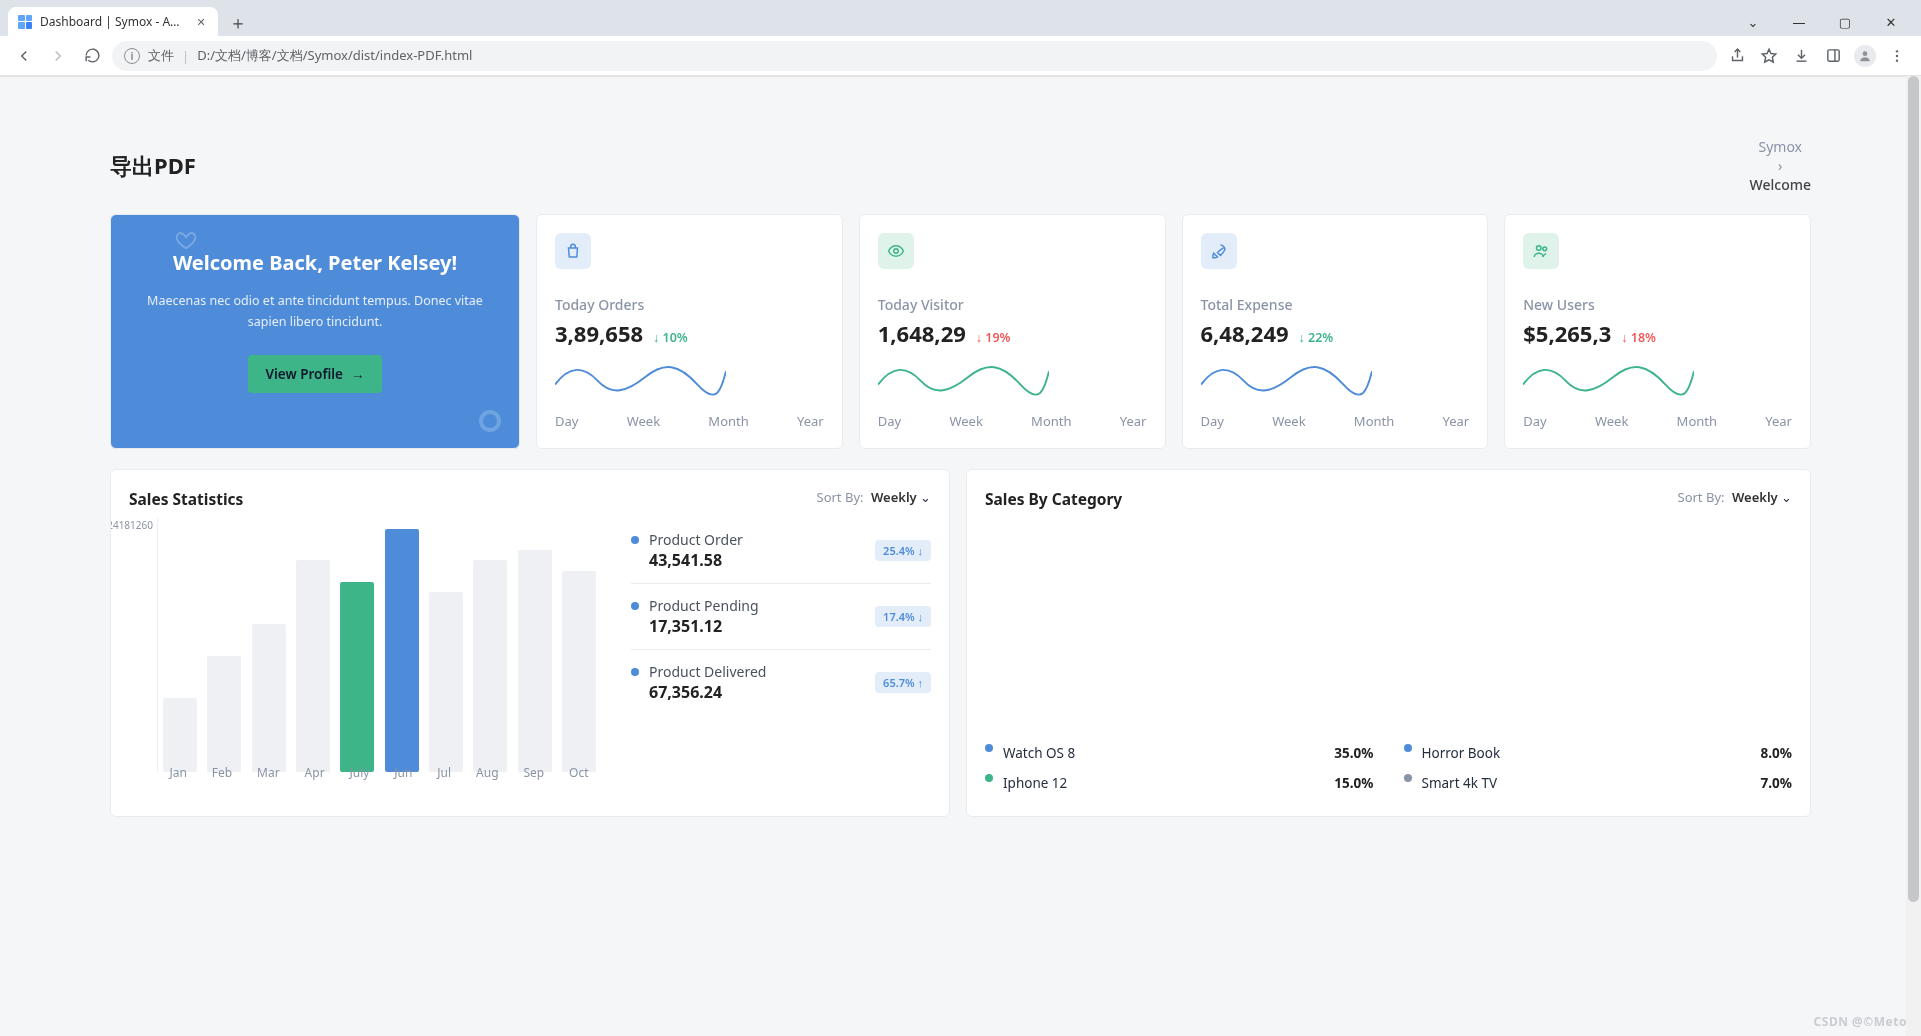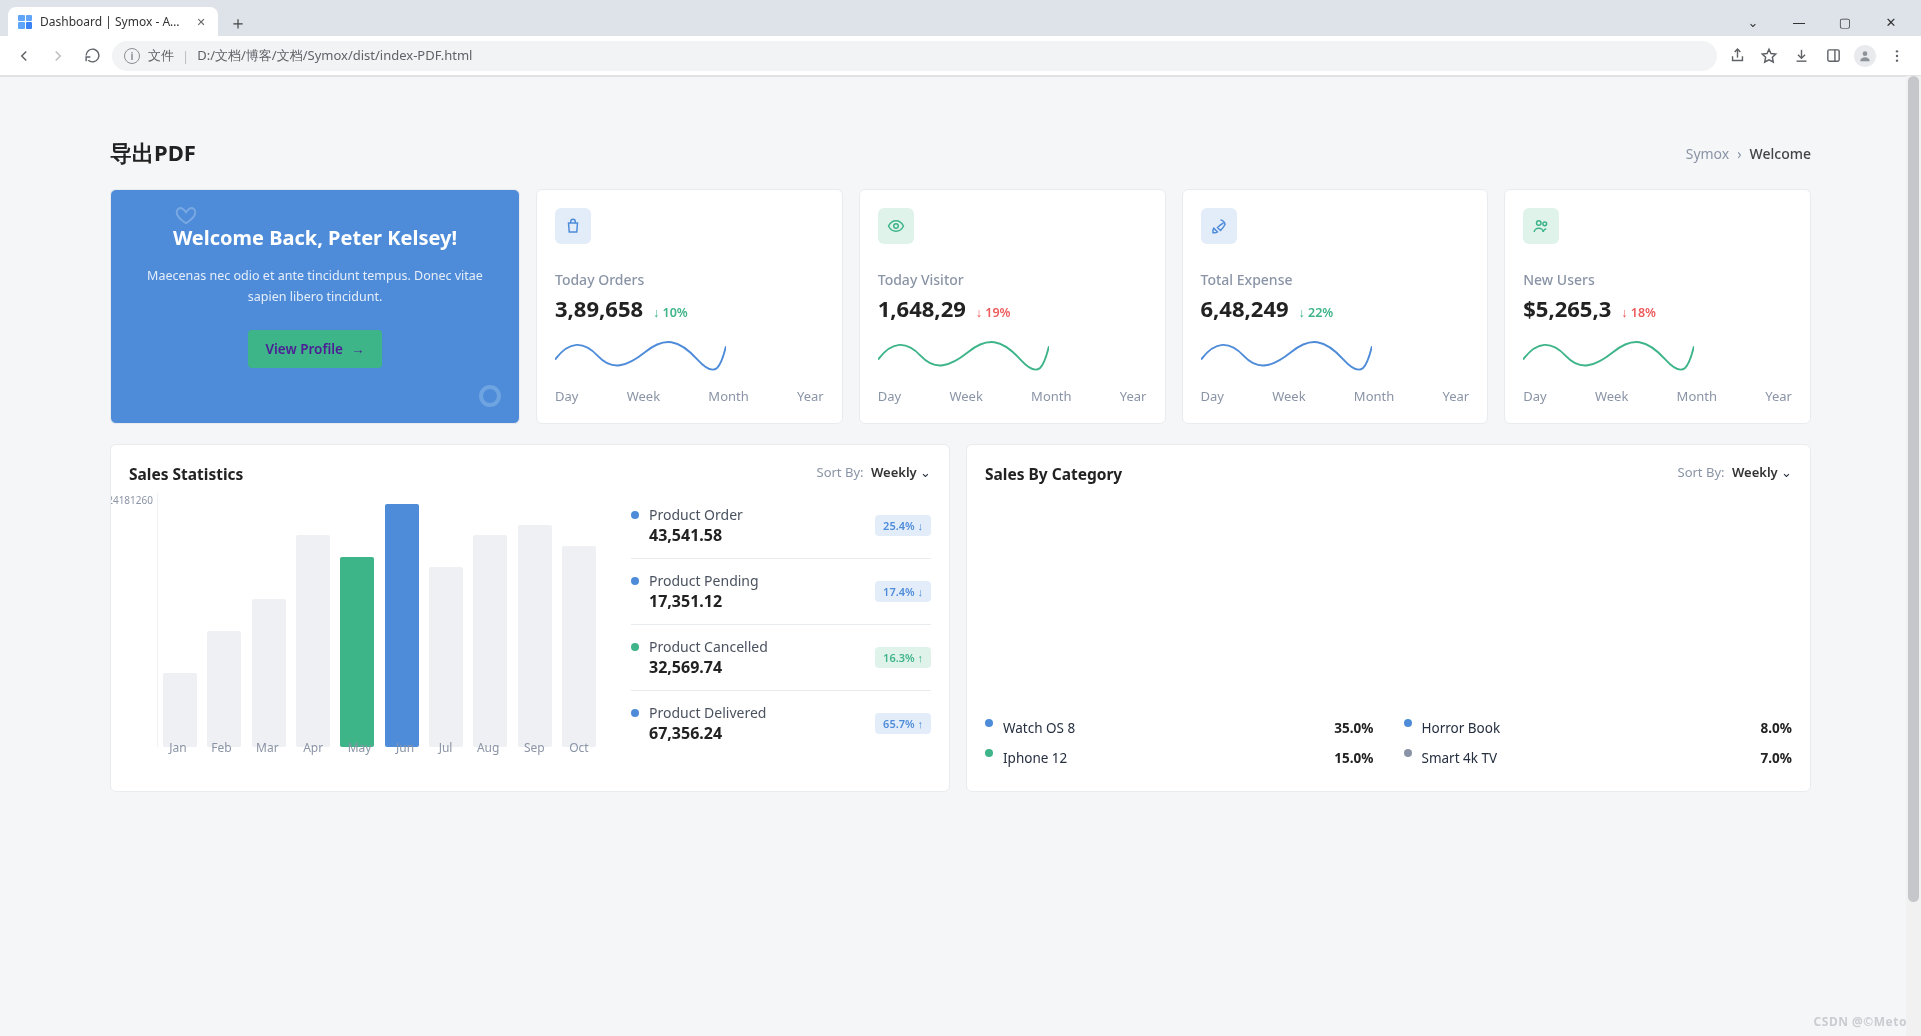--- a/index.html
+++ b/index.html
@@ -38,29 +38,29 @@
   .addr { flex:1; display:flex; align-items:center; gap:8px; height:30px; border-radius:15px; background:#f1f3f4; padding:0 12px; font-size:13px; color:#5f6368;}
   .addr .info-icon{width:16px;height:16px;border:1.5px solid #8a9096;border-radius:50%;display:flex;align-items:center;justify-content:center;font-size:10px;color:#8a9096;font-weight:700;}
   .addr .sep{color:#bdbdbf;}
   .right-icons{display:flex;gap:4px;align-items:center;}
   .avatar{width:22px;height:22px;border-radius:50%;background:#e8eaed;display:flex;align-items:center;justify-content:center;}
 
   
   .page { padding: 60px 110px 40px; }
   .page-head { display:flex; align-items:center; margin-bottom:20px;}
   .page-title { font-size:22px; font-weight:700; color:#222;}
-  .breadcrumb { margin-left:auto; font-size:14px; color:var(--text-muted); display:flex; align-items:center; gap:8px;}
+  .breadcrumb { margin-left:auto; font-size:14px; color:var(--text-muted); display:flex; align-items:center; flex-direction:column;}
   .breadcrumb .here { color:#444; font-weight:500;}
 
   .row1 { display:grid; grid-template-columns: 410px repeat(4, 1fr); gap:16px; margin-bottom:20px;}
   .card { background:var(--card-bg); border:1px solid var(--border); border-radius:6px; padding:18px; position:relative; overflow:hidden;}
   .welcome { background: var(--blue); color:#fff; text-align:center; padding:30px 24px 34px;}
   .welcome h2 { margin:4px 0; font-size:20px; font-weight:700;}
   .welcome p { font-size:12.5px; opacity:.85; line-height:1.7; margin:14px auto 22px; max-width:360px;}
-  .btn-green { background:var(--green); color:#4c1d95; border:none; padding:10px 18px; border-radius:4px; font-size:13.5px; font-weight:600; display:inline-flex; align-items:center; gap:8px;}
+  .btn-green { background:var(--green); color:#0f172a; border:none; padding:10px 18px; border-radius:4px; font-size:13.5px; font-weight:600; display:inline-flex; align-items:center; gap:8px;}
   .welcome-circle { position:absolute; right:18px; bottom:16px; width:22px; height:22px; border:4px solid #6ea4e0; border-radius:50%;}
   .welcome-heart{position:absolute;left:64px;top:14px;opacity:.25;color:#fff;}
 
   .stat-icon { width:36px; height:36px; border-radius:6px; display:flex; align-items:center; justify-content:center;}
   .ic-blue-bg{background:#e3edfa;} .ic-green-bg{background:#dff3eb;}
   .stat-label { margin-top:26px; font-size:14px; color:var(--text-muted); font-weight:500;}
   .stat-row { display:flex; align-items:baseline; gap:10px; margin-top:4px;}
   .stat-val { font-size:22px; font-weight:700; color:#222;}
   .delta { font-size:12.5px; font-weight:600; display:inline-flex; align-items:center; gap:2px;}
   .delta.up { color:var(--green);} .delta.down{color:var(--red);}
@@ -345,21 +345,21 @@
                 <div class="bar" style="height: 83.3333%;"></div>
                 <div class="bar" style="height: 87.5%;"></div>
                 <div class="bar" style="height: 79.1667%;"></div>
               </div>
             </div>
           <div class="x-ticks" id="xticks">
               <span>Jan</span>
               <span>Feb</span>
               <span>Mar</span>
               <span>Apr</span>
-              <span>May</span>
+              <span>July</span>
               <span>Jun</span>
               <span>Jul</span>
               <span>Aug</span>
               <span>Sep</span>
               <span>Oct</span>
             </div>
         </div>
         <div class="metric-list" id="metrics">
             <div class="metric">
       <span class="dot" style="background:#4e8cd9"></span>
@@ -369,28 +369,20 @@
       </div>
       <span class="badge blue">25.4% ↓</span>
     </div>
             <div class="metric">
       <span class="dot" style="background:#4e8cd9"></span>
       <div class="metric-text">
         <div class="mt-label">Product Pending</div>
         <div class="mt-val">17,351.12</div>
       </div>
       <span class="badge blue">17.4% ↓</span>
-    </div>
-            <div class="metric">
-      <span class="dot" style="background:#3eb489"></span>
-      <div class="metric-text">
-        <div class="mt-label">Product Cancelled</div>
-        <div class="mt-val">32,569.74</div>
-      </div>
-      <span class="badge green">16.3% ↑</span>
     </div>
             <div class="metric">
       <span class="dot" style="background:#4e8cd9"></span>
       <div class="metric-text">
         <div class="mt-label">Product Delivered</div>
         <div class="mt-val">67,356.24</div>
       </div>
       <span class="badge blue">65.7% ↑</span>
     </div>
           </div>

